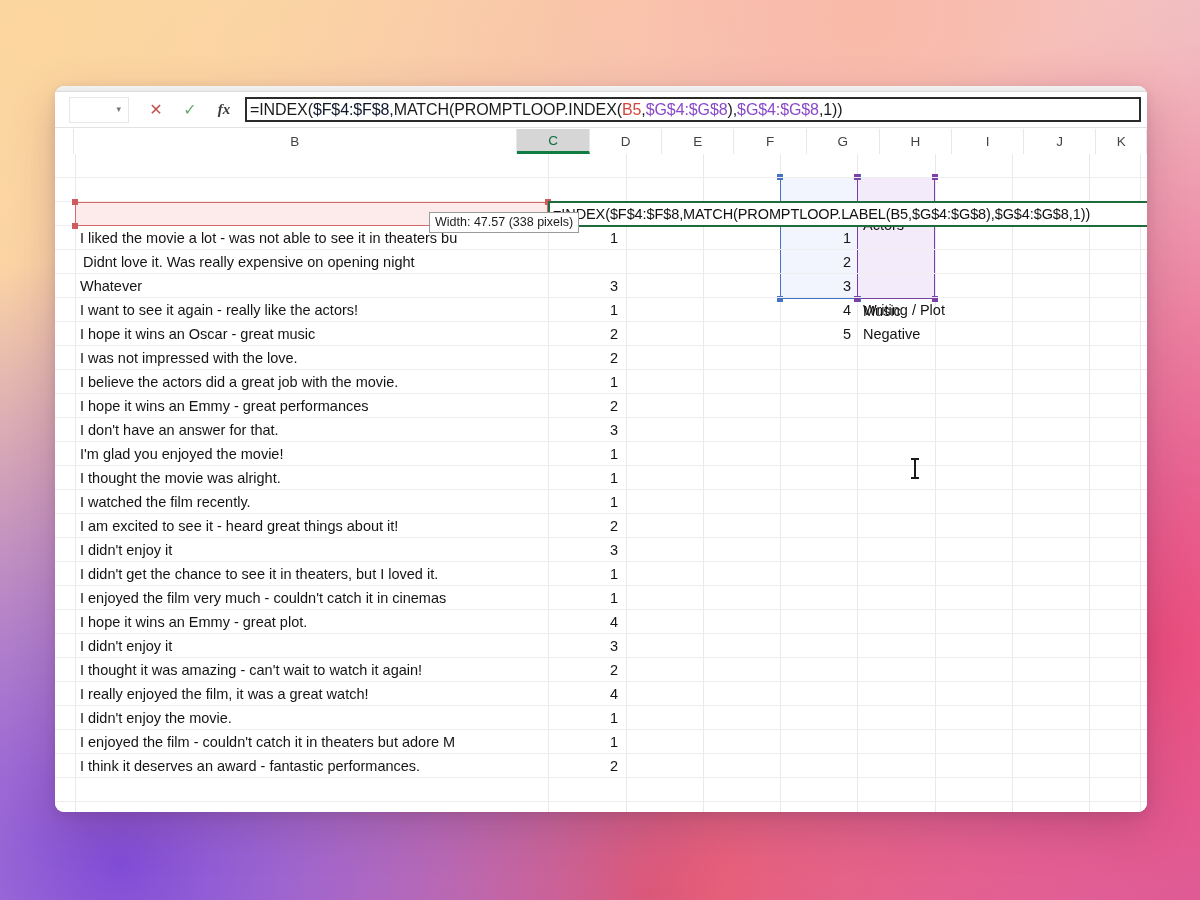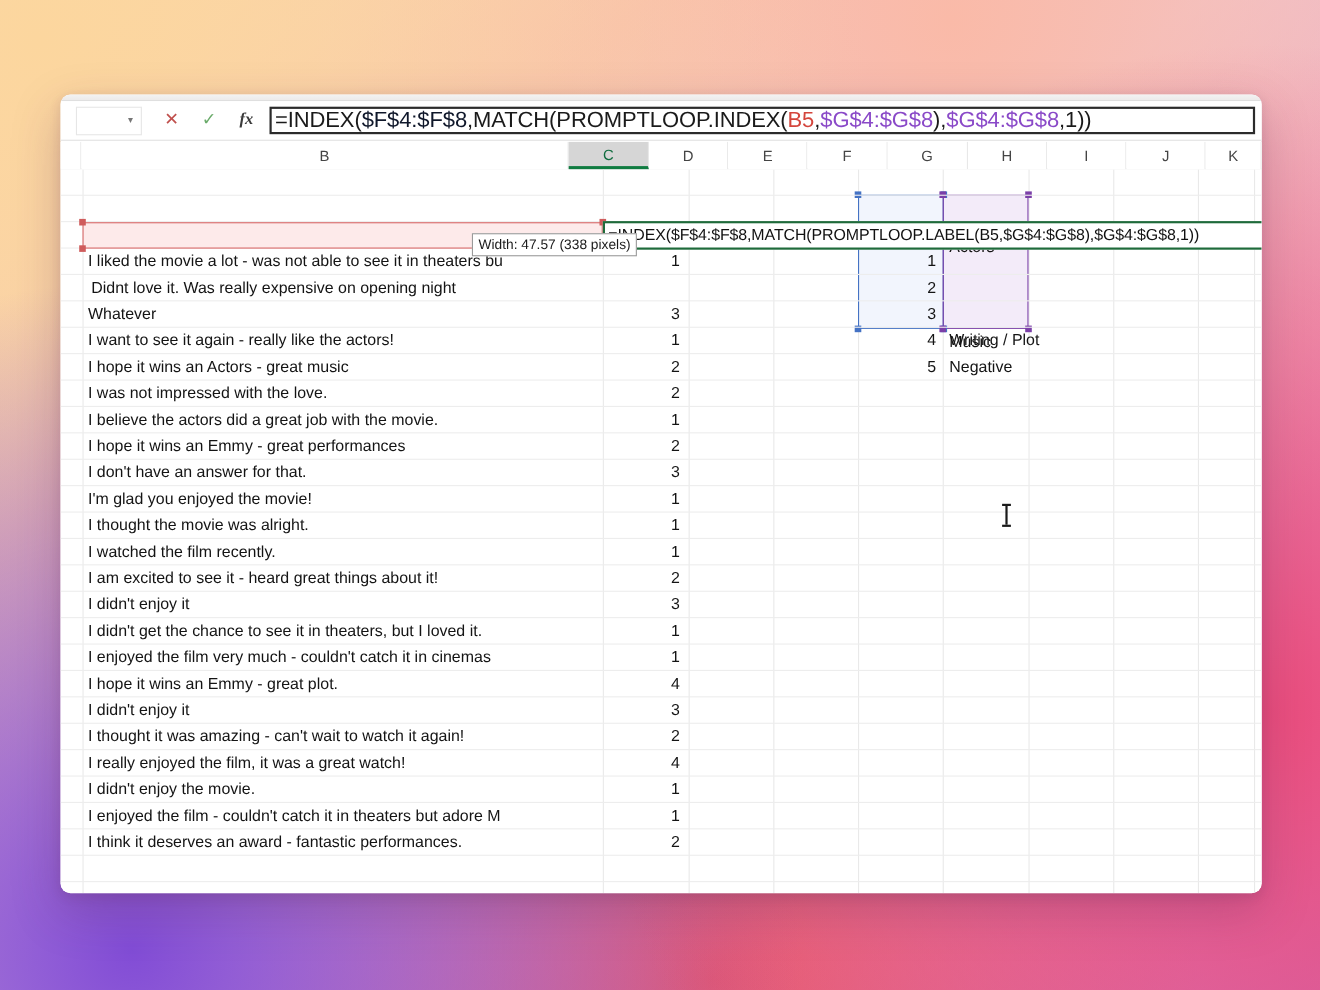--- a/index.html
+++ b/index.html
@@ -67,21 +67,21 @@
   .fbtn.enter  { color: #6aab6a; }
   .fbtn.fx     { color: #3b3b3b; font-family: "Liberation Serif", serif; font-style: italic; font-weight: 700; font-size: 15px; }
 
   #formula-input {
     flex: 1; height: 25px;
     margin-left: 4px; margin-right: 6px;
     border: 2px solid #2b2b2b;
     background: #fff;
     display: flex; align-items: center;
     padding: 0 3px;
-    font-size: 20px; color: #1a1a1a;
+    font-size: 16px; color: #1a1a1a;
     white-space: nowrap; overflow: hidden;
     letter-spacing: -0.1px;
   }
   .ref-blue   { color: #0f172a; }
   .ref-red    { color: #d4453c; }
   .ref-purple { color: #8a49c8; }
 
   
   #colhdr {
     position: absolute; left: 0; top: 43px;
@@ -329,21 +329,21 @@
           <div class="cellB" style="top: 120px;">Whatever</div>
           <div class="cellC" style="top: 120px;">3</div>
           <div class="cellF" style="top: 120px;">3</div>
           <div class="cellG" style="top: 120px; margin-top: 25px;">Music</div>
           <div class="row" style="top: 144px;"></div>
           <div class="cellB" style="top: 144px;">I want to see it again - really like the actors!</div>
           <div class="cellC" style="top: 144px;">1</div>
           <div class="cellF" style="top: 144px;">4</div>
           <div class="cellG" style="top: 144px;">Writing / Plot</div>
           <div class="row" style="top: 168px;"></div>
-          <div class="cellB" style="top: 168px;">I hope it wins an Actors - great music</div>
+          <div class="cellB" style="top: 168px;">I hope it wins an Oscar - great music</div>
           <div class="cellC" style="top: 168px;">2</div>
           <div class="cellF" style="top: 168px;">5</div>
           <div class="cellG" style="top: 168px;">Negative</div>
           <div class="row" style="top: 192px;"></div>
           <div class="cellB" style="top: 192px;">I was not impressed with the love.</div>
           <div class="cellC" style="top: 192px;">2</div>
           <div class="row" style="top: 216px;"></div>
           <div class="cellB" style="top: 216px;">I believe the actors did a great job with the movie.</div>
           <div class="cellC" style="top: 216px;">1</div>
           <div class="row" style="top: 240px;"></div>

